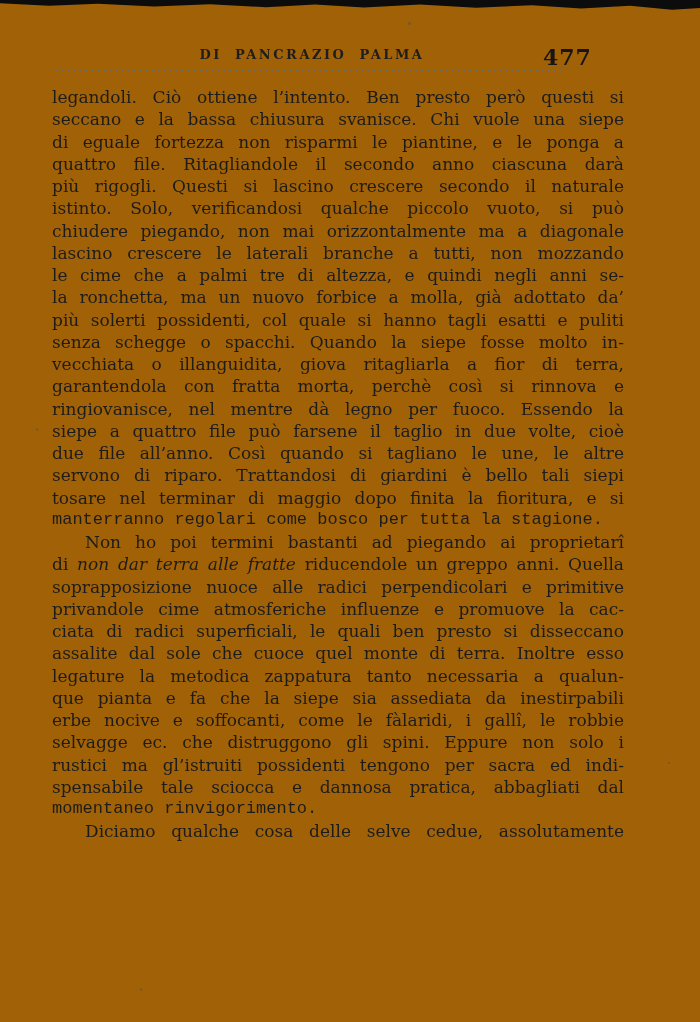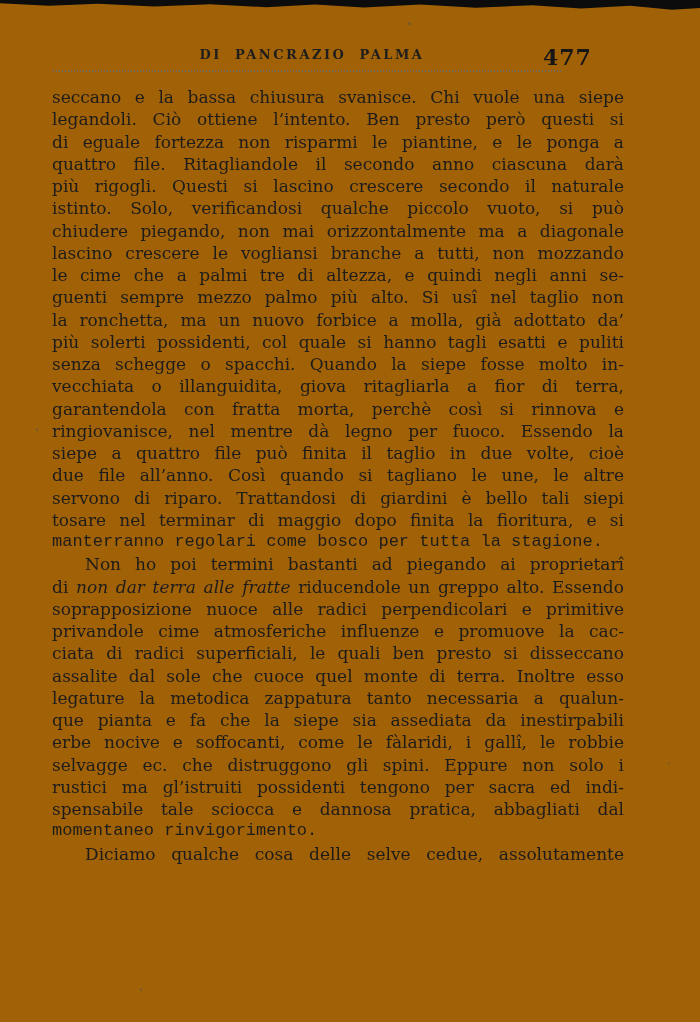--- a/index.html
+++ b/index.html
@@ -104,45 +104,44 @@
   <div class="speck s5"></div>
 
   <div class="running-title">DI PANCRAZIO PALMA</div>
 
   <div class="page-number">477</div>
 
   <div class="header-rule"></div>
 
   <div class="body-text">
       <div class="para">
+        <div class="line first"><span>legandoli. Ciò ottiene l’intento. Ben presto però questi si</span></div>
         <div class="line"><span>seccano e la bassa chiusura svanisce. Chi vuole una siepe</span></div>
-        <div class="line first"><span>legandoli. Ciò ottiene l’intento. Ben presto però questi si</span></div>
         <div class="line"><span>di eguale fortezza non risparmi le piantine, e le ponga a</span></div>
         <div class="line"><span>quattro file. Ritagliandole il secondo anno ciascuna darà</span></div>
         <div class="line"><span>più rigogli. Questi si lascino crescere secondo il naturale</span></div>
         <div class="line"><span>istinto. Solo, verificandosi qualche piccolo vuoto, si può</span></div>
         <div class="line"><span>chiudere piegando, non mai orizzontalmente ma a diagonale</span></div>
-        <div class="line"><span>lascino crescere le vogliansi branche a tutti, non mozzando</span></div>
+        <div class="line"><span>lascino crescere le laterali branche a tutti, non mozzando</span></div>
         <div class="line"><span>le cime che a palmi tre di altezza, e quindi negli anni se-</span></div>
-        <div class="line"><span>guenti sempre mezzo palmo più alto. Si usî nel taglio non</span></div>
         <div class="line"><span>la ronchetta, ma un nuovo forbice a molla, già adottato da’</span></div>
         <div class="line"><span>più solerti possidenti, col quale si hanno tagli esatti e puliti</span></div>
         <div class="line"><span>senza schegge o spacchi. Quando la siepe fosse molto in-</span></div>
         <div class="line"><span>vecchiata o illanguidita, giova ritagliarla a fior di terra,</span></div>
         <div class="line"><span>garantendola con fratta morta, perchè così si rinnova e</span></div>
         <div class="line"><span>ringiovanisce, nel mentre dà legno per fuoco. Essendo la</span></div>
-        <div class="line"><span>siepe a quattro file può finita il taglio in due volte, cioè</span></div>
+        <div class="line"><span>siepe a quattro file può farsene il taglio in due volte, cioè</span></div>
         <div class="line"><span>due file all’anno. Così quando si tagliano le une, le altre</span></div>
         <div class="line"><span>servono di riparo. Trattandosi di giardini è bello tali siepi</span></div>
         <div class="line"><span>tosare nel terminar di maggio dopo finita la fioritura, e si</span></div>
         <div class="line end"><span>manterranno regolari come bosco per tutta la stagione.</span></div>
       </div>
       <div class="para indent">
         <div class="line first"><span>Non ho poi termini bastanti ad piegando ai proprietarî</span></div>
-        <div class="line"><span>di </span><span class="it">non dar terra alle fratte</span><span> riducendole un greppo alto. Essendo</span></div>
+        <div class="line"><span>di </span><span class="it">non dar terra alle fratte</span><span> riducendole un greppo anni. Quella</span></div>
         <div class="line"><span>soprapposizione nuoce alle radici perpendicolari e primitive</span></div>
         <div class="line"><span>privandole cime atmosferiche influenze e promuove la cac-</span></div>
         <div class="line"><span>ciata di radici superficiali, le quali ben presto si disseccano</span></div>
         <div class="line"><span>assalite dal sole che cuoce quel monte di terra. Inoltre esso</span></div>
         <div class="line"><span>legature la metodica zappatura tanto necessaria a qualun-</span></div>
         <div class="line"><span>que pianta e fa che la siepe sia assediata da inestirpabili</span></div>
         <div class="line"><span>erbe nocive e soffocanti, come le fàlaridi, i gallî, le robbie</span></div>
         <div class="line"><span>selvagge ec. che distruggono gli spini. Eppure non solo i</span></div>
         <div class="line"><span>rustici ma gl’istruiti possidenti tengono per sacra ed indi-</span></div>
         <div class="line"><span>spensabile tale sciocca e dannosa pratica, abbagliati dal</span></div>

